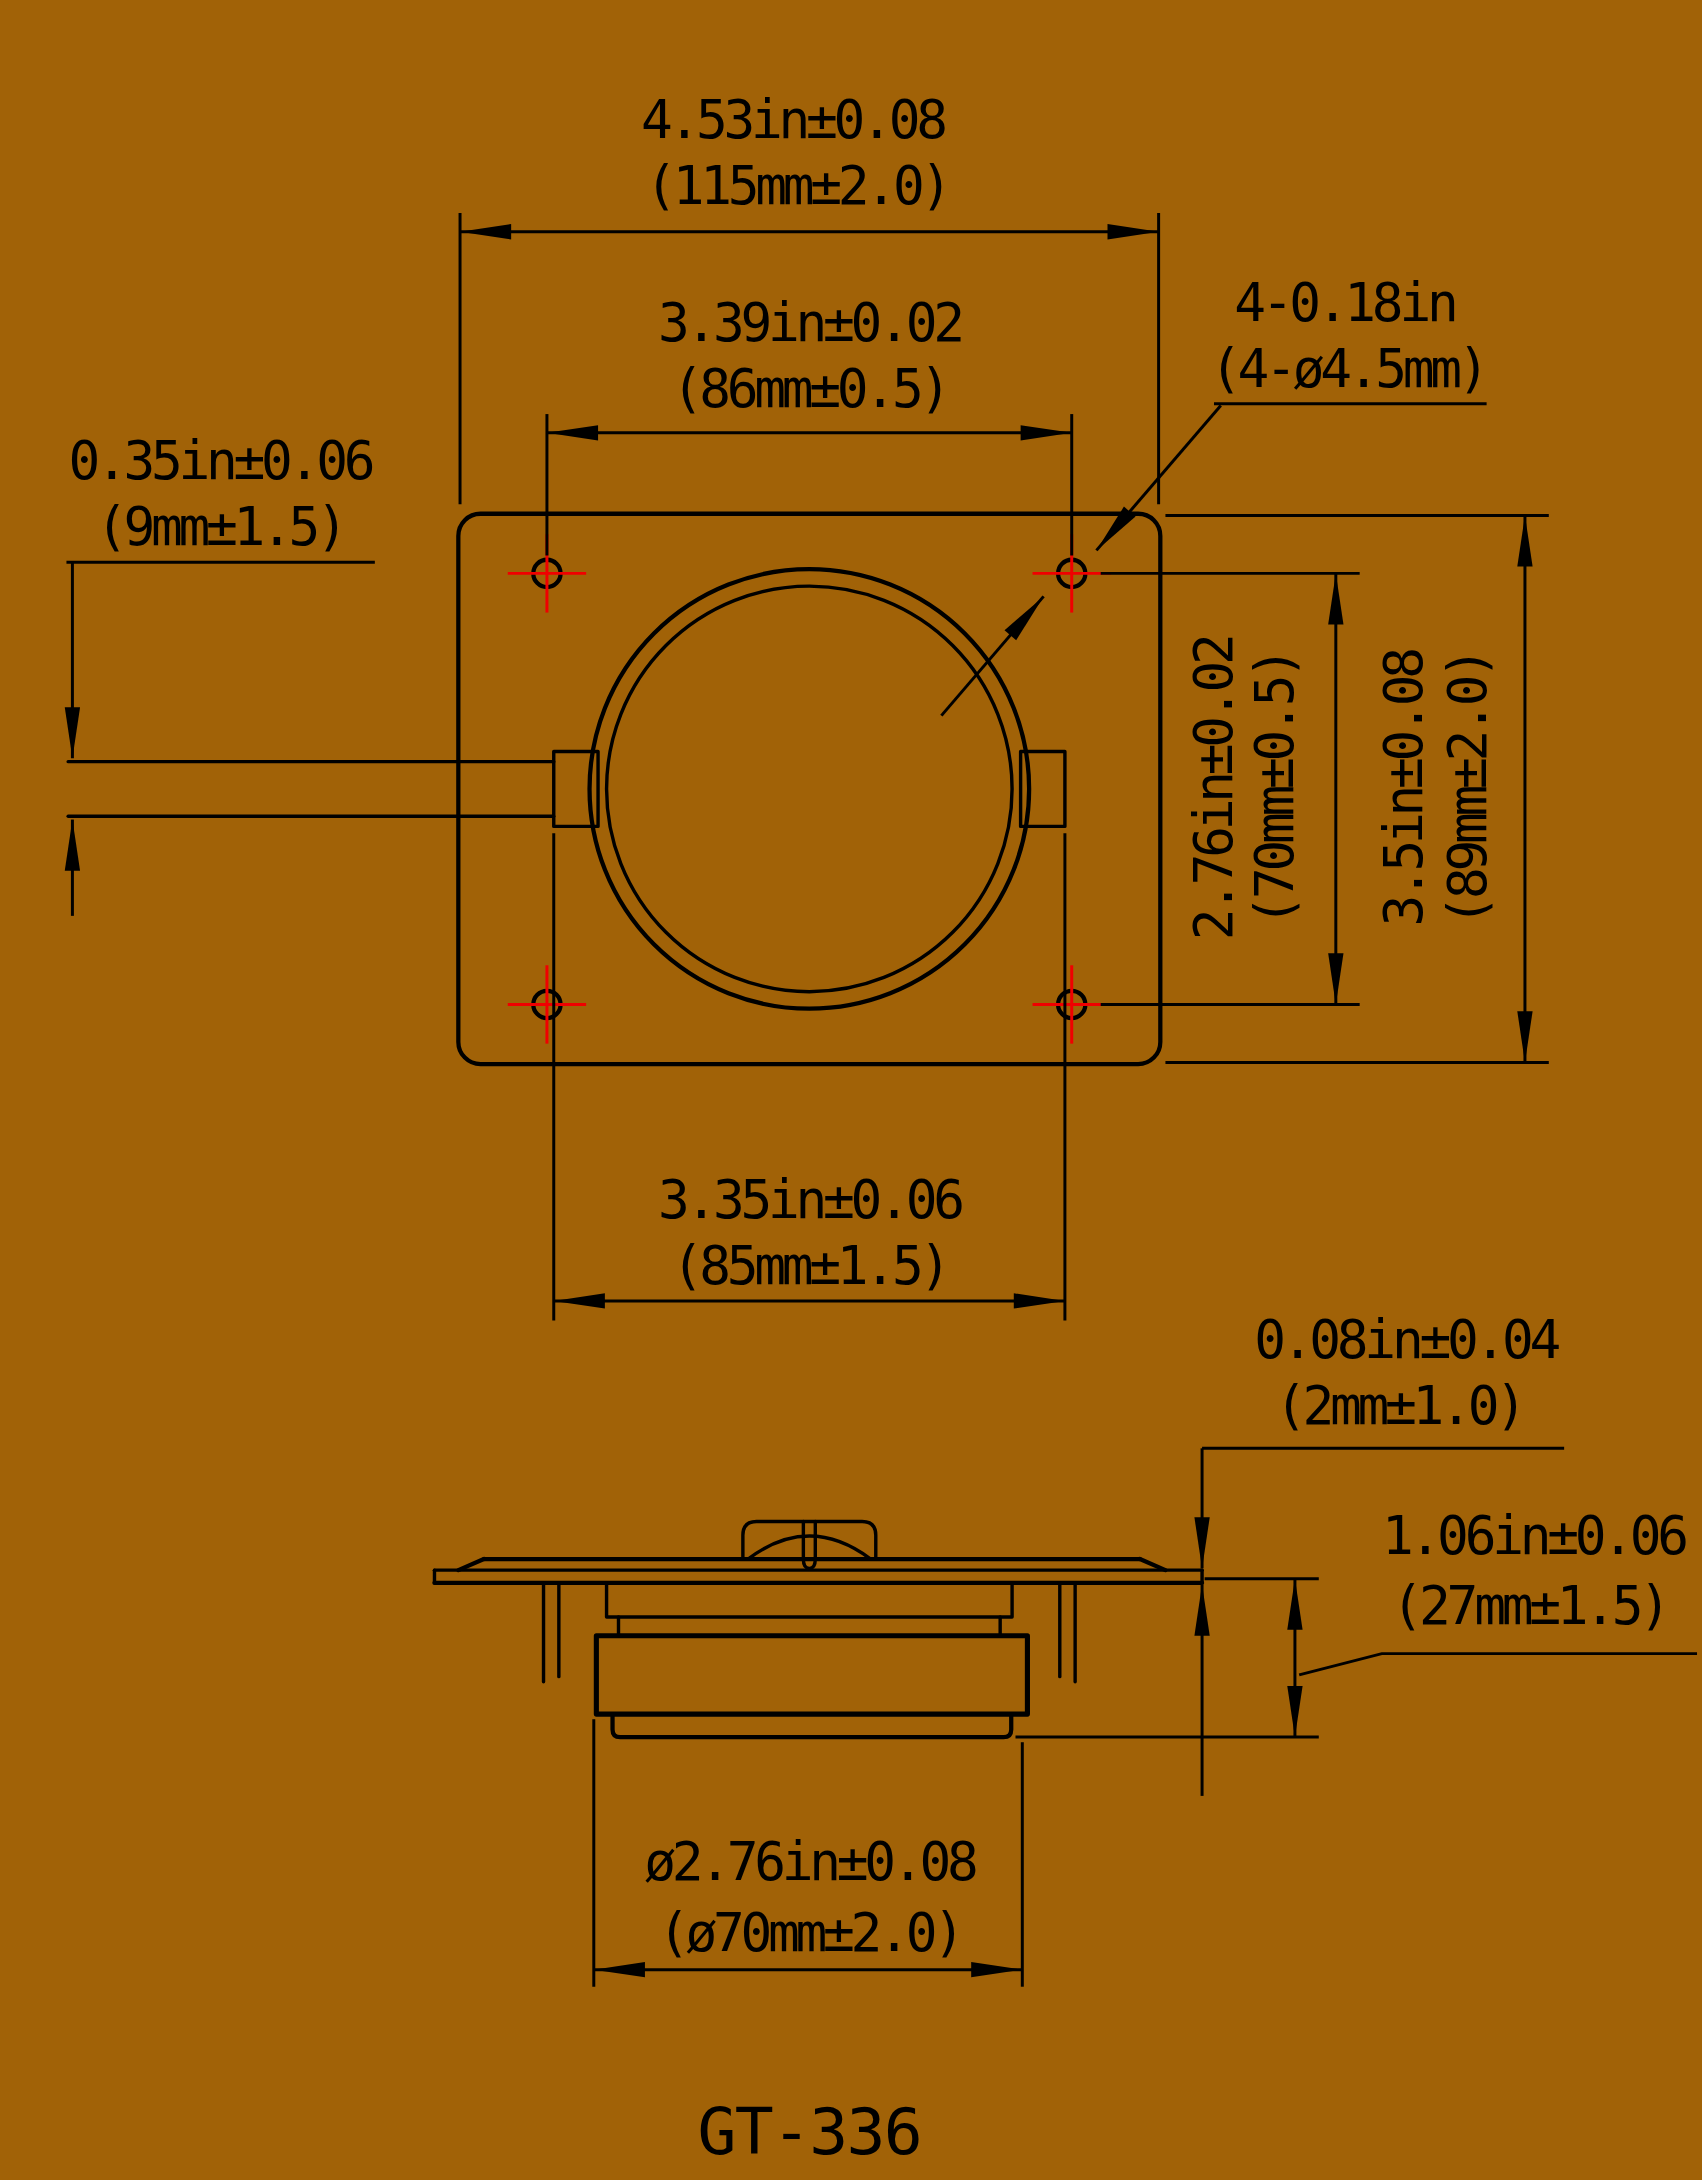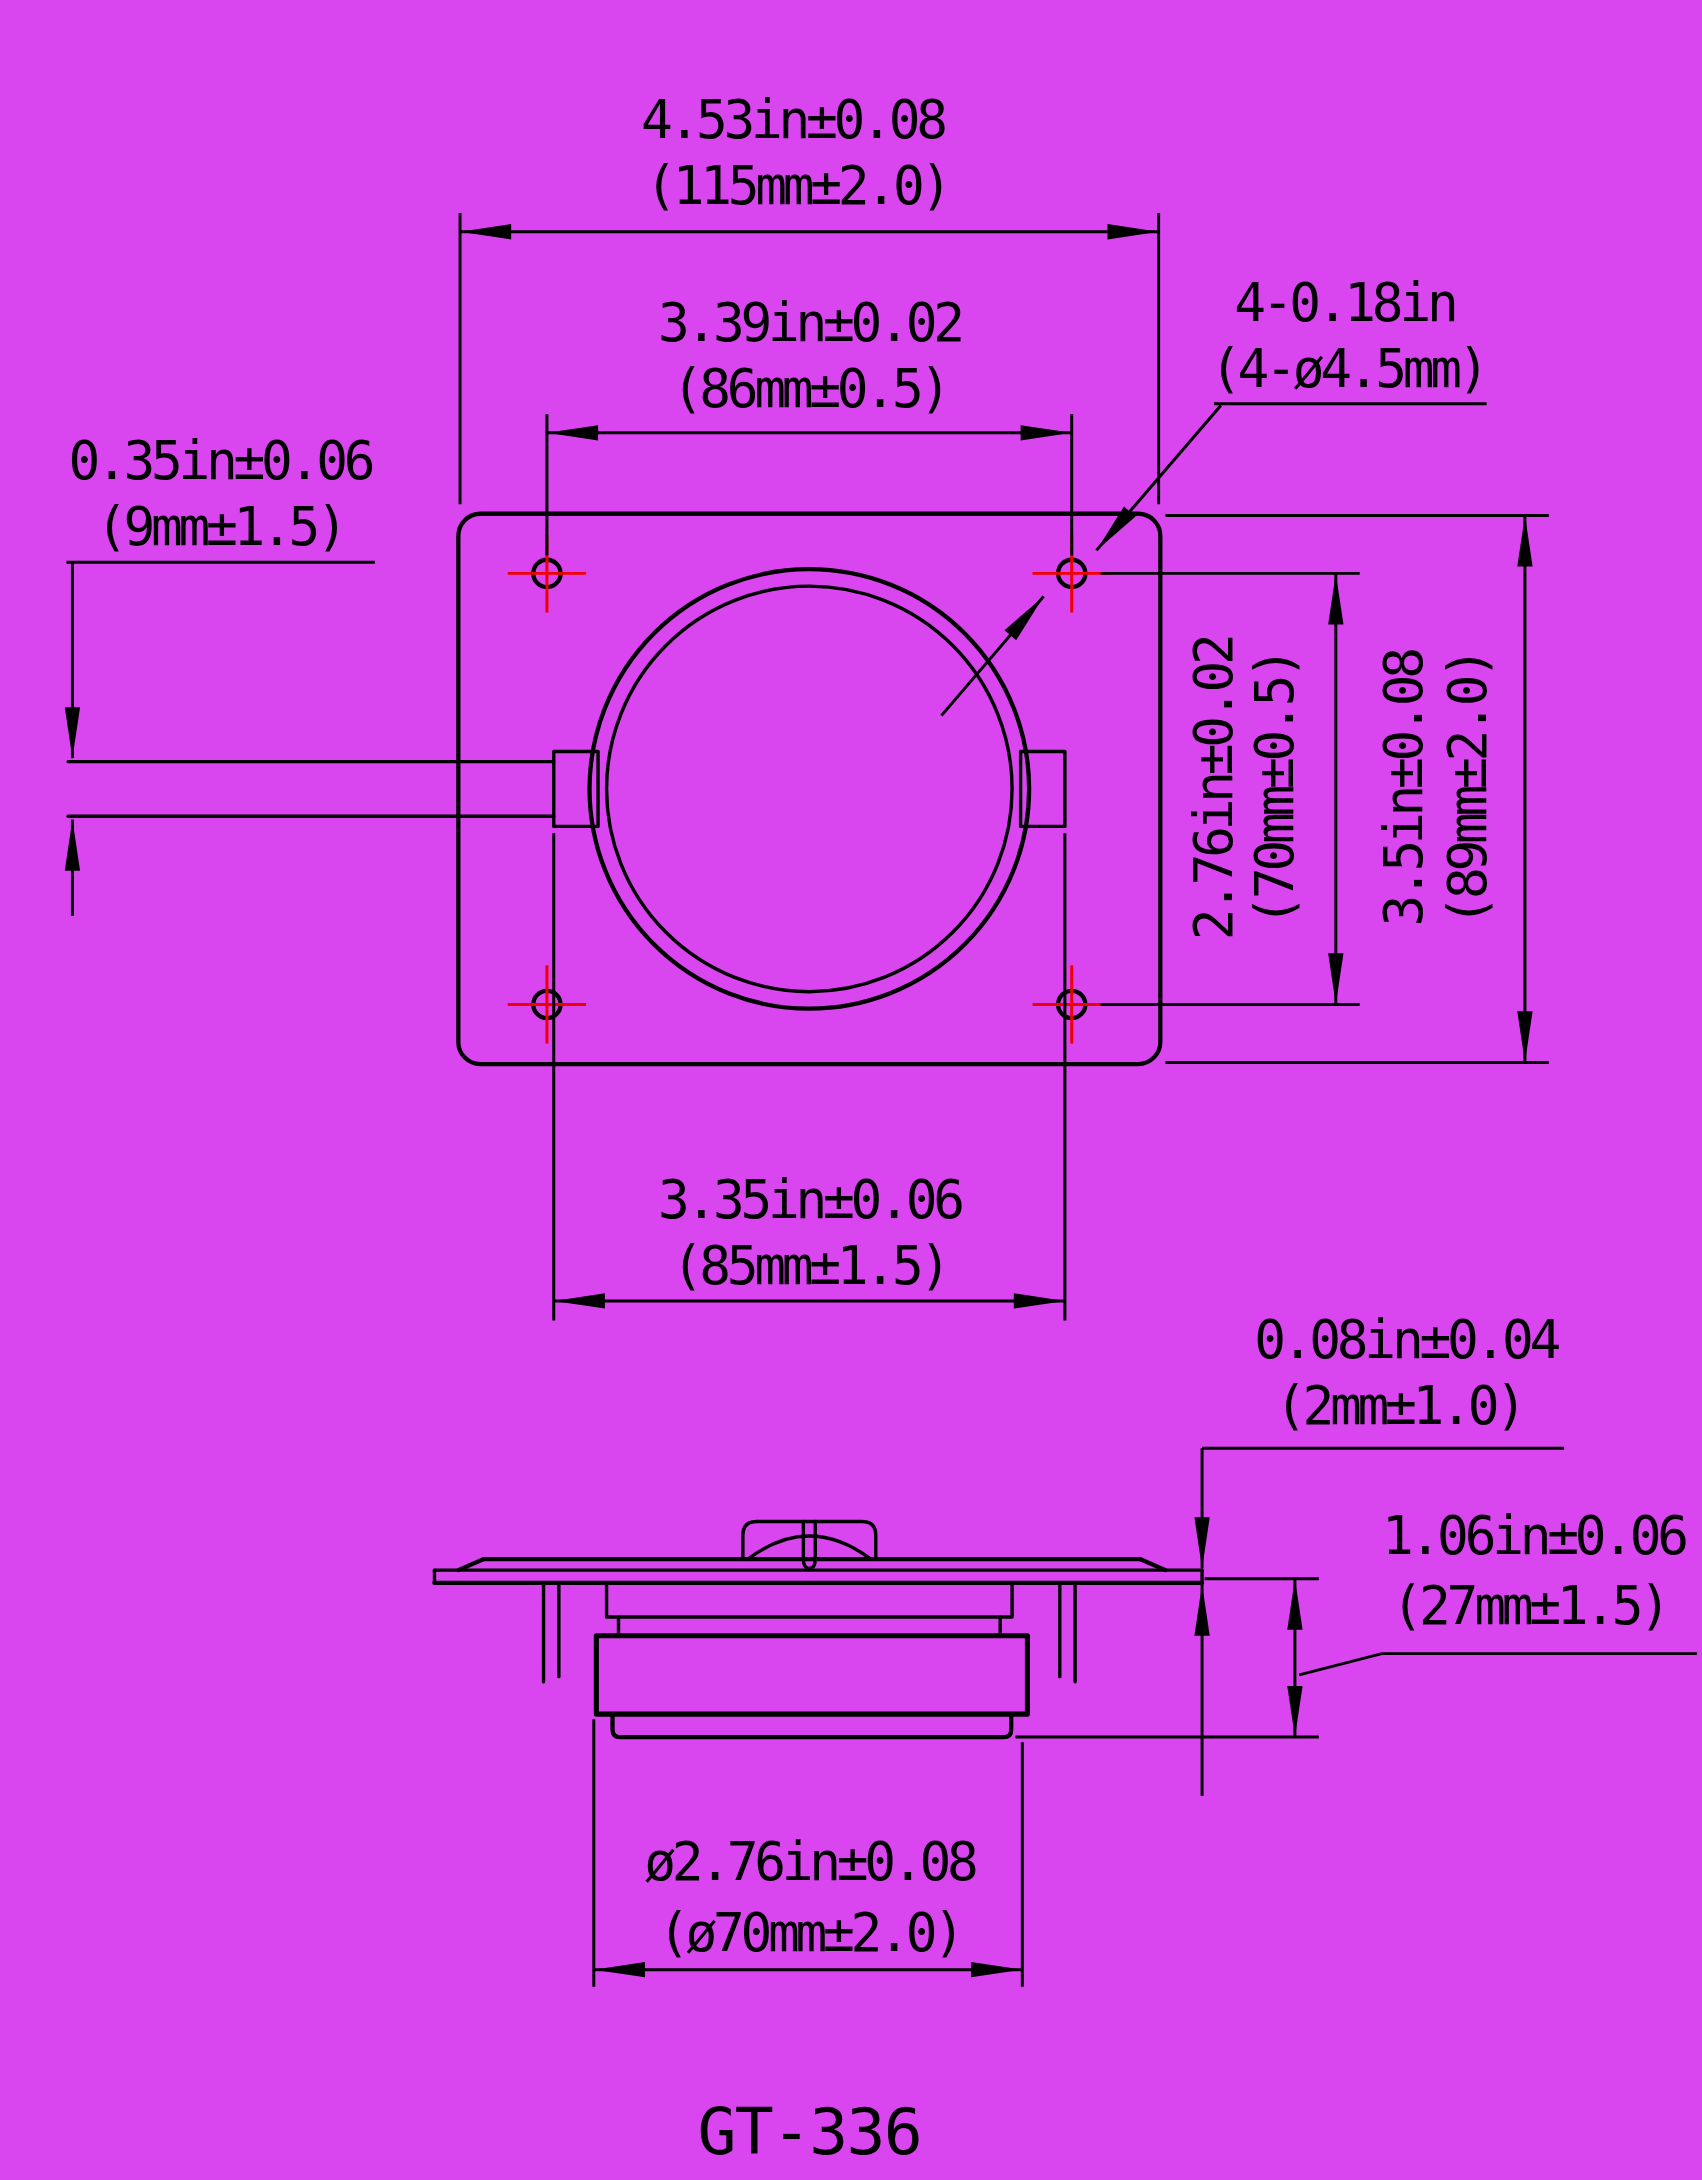--- a/index.html
+++ b/index.html
@@ -1,20 +1,20 @@
 <!DOCTYPE html>
 <html style="font-size:13.6px"><head>
 <meta charset="utf-8">
 <style>
   html, body { margin: 0; padding: 0; background: #ffffff; }
   .sheet {
     position: relative;
     width: 1703px;
     height: 2181px;
-    background: #d946ef;
+    background: #a16207;
     font-family: "DejaVu Sans Mono", monospace;
   }
   svg { display: block; }
   .geo   { stroke: #000; fill: none; stroke-width: 5; stroke-linecap: round; stroke-linejoin: round; }
   .geo2  { stroke: #000; fill: none; stroke-width: 4; stroke-linecap: round; stroke-linejoin: round; }
   .thick { stroke: #000; fill: none; stroke-width: 6; stroke-linejoin: round; }
   .dimln { stroke: #000; fill: none; stroke-width: 3.5; stroke-linecap: butt; }
   .redx  { stroke: #f00000; fill: none; stroke-width: 3.5; stroke-linecap: butt; }
   .dimtext {
     font-family: "DejaVu Sans Mono", monospace;

